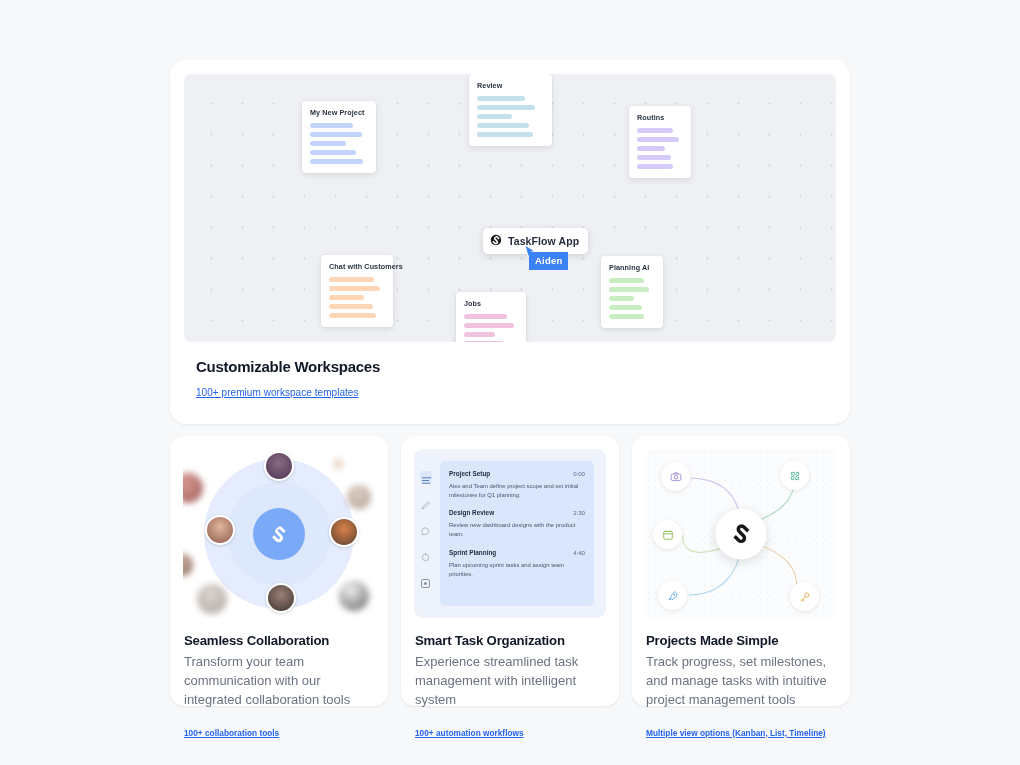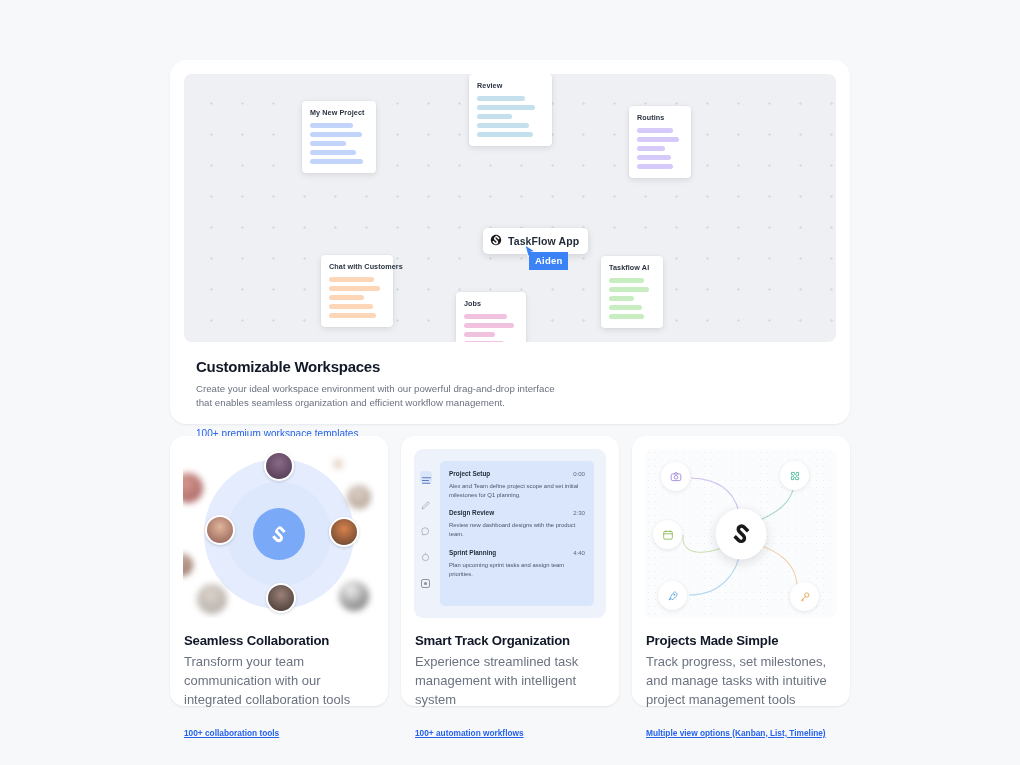--- a/index.html
+++ b/index.html
@@ -202,21 +202,21 @@
       <div class="note theme-pink" style="left:272px;top:218px;width:70px;">
         <div class="note-title">Jobs</div>
         <div class="bar" style="width:80%"></div>
         <div class="bar" style="width:92%"></div>
         <div class="bar" style="width:58%"></div>
         <div class="bar" style="width:74%"></div>
 
       </div>
 
       <div class="note theme-green" style="left:417px;top:182px;width:62px;">
-        <div class="note-title">Taskflow AI</div>
+        <div class="note-title">Planning AI</div>
         <div class="bar" style="width:76%"></div>
         <div class="bar" style="width:88%"></div>
         <div class="bar" style="width:54%"></div>
         <div class="bar" style="width:72%"></div>
         <div class="bar" style="width:76%"></div>
       </div>
 
       <div class="tooltip">
         <span>
           <svg width="12" height="12" viewBox="0 0 24 24">
@@ -229,21 +229,20 @@
       <span class="cursor">
         <svg width="13" height="15" viewBox="0 0 13 15">
           <path d="M1 1l10.2 6.4-4.6.8L4.2 13 1 1z" fill="#3b82f6" stroke="#fff" stroke-width="1"></path>
         </svg>
       </span>
       <span class="name-chip">Aiden</span>
     </div>
 
     <div class="hero-text">
       <h2 class="h-title">Customizable Workspaces</h2>
-      <p class="h-desc">Create your ideal workspace environment with our powerful drag-and-drop interface that enables seamless organization and efficient workflow management.</p>
       <a class="h-link" href="#">100+ premium workspace templates</a>
     </div>
   </section>
 
   <div class="row">
 
     <article class="fcard">
       <div class="fvisual collab">
         <div class="ring ring1"></div>
         <div class="ring ring2"></div>
@@ -321,21 +320,21 @@
           <div class="task-item">
             <div class="task-head">
               <span class="task-name">Sprint Planning</span>
               <span class="task-time">4:40</span>
             </div>
             <div class="task-body">Plan upcoming sprint tasks and assign team priorities.</div>
           </div>
         </div>
       </div>
       <div class="ftext">
-        <h3 class="f-title">Smart Track Organization</h3>
+        <h3 class="f-title">Smart Task Organization</h3>
         <p class="f-desc">Experience streamlined task management with intelligent system</p>
         <a class="f-link" href="#">100+ automation workflows</a>
       </div>
     </article>
 
     <article class="fcard">
       <div class="fvisual projvis">
         <svg width="192" height="169" style="position:absolute;left:0;top:0">
           <path d="M46 29 C 78 30, 94 46, 96 76" stroke="#cfc0ef" stroke-width="1.1" fill="none"></path>
           <path d="M150 28 C 150 56, 128 66, 100 78" stroke="#a9d9c8" stroke-width="1.1" fill="none"></path>

